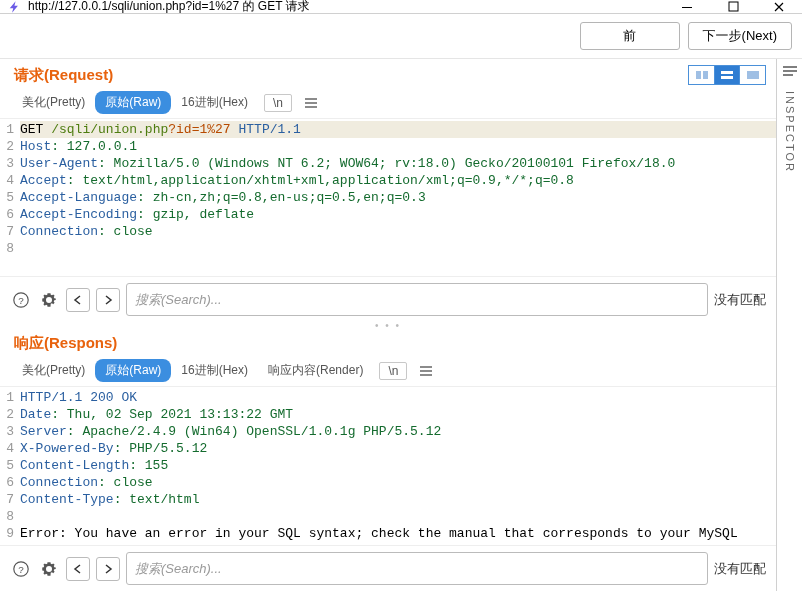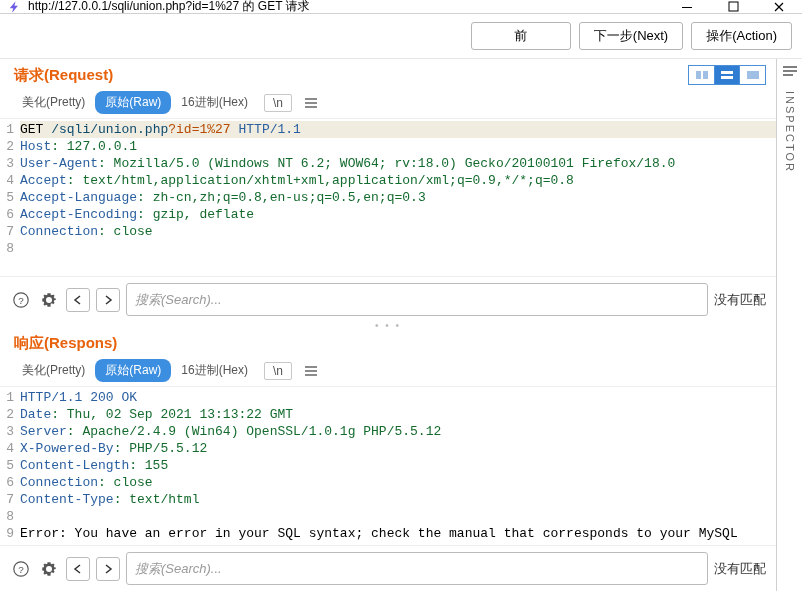--- a/index.html
+++ b/index.html
@@ -31,21 +31,21 @@
   .tabs .tab { padding: 3px 10px; font-size: 12px; color: #555; cursor: pointer; }
   .tabs .tab.active { background: #3b8ee0; color: #fff; border-radius: 8px; }
   .tabs .pill { border: 1px solid #c8c8c8; border-radius: 2px; padding: 1px 8px; font-size: 12px; color: #555; margin-left: 6px; }
   .tabs .ham { margin-left: 8px; display: flex; align-items: center; justify-content: center; width: 22px; height: 20px; }
   .code { flex: 1; overflow: hidden; font-family: "Consolas", "Courier New", monospace; font-size: 13px; line-height: 17px; padding: 2px 0 2px 0; border-top: 1px solid #eee; }
   .code .row { display: flex; }
   .code .ln { width: 20px; text-align: right; color: #999; padding-right: 6px; user-select: none; flex-shrink: 0; }
   .code .tx { flex: 1; white-space: pre-wrap; padding-right: 8px; }
   .hi-firstline { background: #f0ecdf; }
   .k-method { color: #000; }
-  .k-path { color: #0c4a6e; }
+  .k-path { color: #4d7c0f; }
   .k-query { color: #b74a00; }
   .k-proto { color: #2a5fa0; }
   .k-hname { color: #2a5fa0; }
   .k-hval { color: #146b2e; }
   .k-plain { color: #000; }
   .searchbar { display: flex; align-items: center; gap: 6px; padding: 6px 10px; border-top: 1px solid #eee; }
   .ic { display: inline-flex; align-items: center; justify-content: center; width: 22px; height: 22px; }
   .arrowbox { border: 1px solid #bbb; border-radius: 3px; width: 24px; height: 24px; display: flex; align-items: center; justify-content: center; }
   .searchbar input { flex: 1; border: 1px solid #bbb; border-radius: 3px; height: 33px; padding: 2px 8px; font-size: 13px; color: #333; }
   .searchbar input::placeholder { color: #9a9a9a; font-style: italic; }
@@ -76,21 +76,20 @@
   <div class="winbtn">
     <svg width="12" height="12" viewBox="0 0 12 12">
         <path d="M2 2 L10 10 M10 2 L2 10" stroke="#000" stroke-width="1.2"></path>
       </svg>
   </div>
 </div>
 
 <div class="toolbar">
   <button>前</button>
   <button>下一步(Next)</button>
-  <button>操作(Action)</button>
 </div>
 
 <div class="content-row">
   <div class="panes">
 
     <div class="pane pane-request">
       <div class="section-head">
         <span class="section-title">请求(Request)</span>
         <div class="viewtoggle">
           <div class="seg">
@@ -189,20 +188,21 @@
       </div>
 
     <div class="pane pane-response">
       <div class="section-head">
         <span class="section-title">响应(Respons)</span>
       </div>
       <div class="tabs">
         <span class="tab">美化(Pretty)</span>
         <span class="tab active">原始(Raw)</span>
         <span class="tab">16进制(Hex)</span>
+        <span class="tab">响应内容(Render)</span>
         <span class="pill">\n</span>
         <span class="ham">
           <svg width="14" height="12" viewBox="0 0 14 12">
               <path d="M1 2h12M1 6h12M1 10h12" stroke="#666" stroke-width="1.5"></path>
             </svg>
         </span>
       </div>
       <div class="code">
         <div class="row">
             <span class="ln">1</span>

